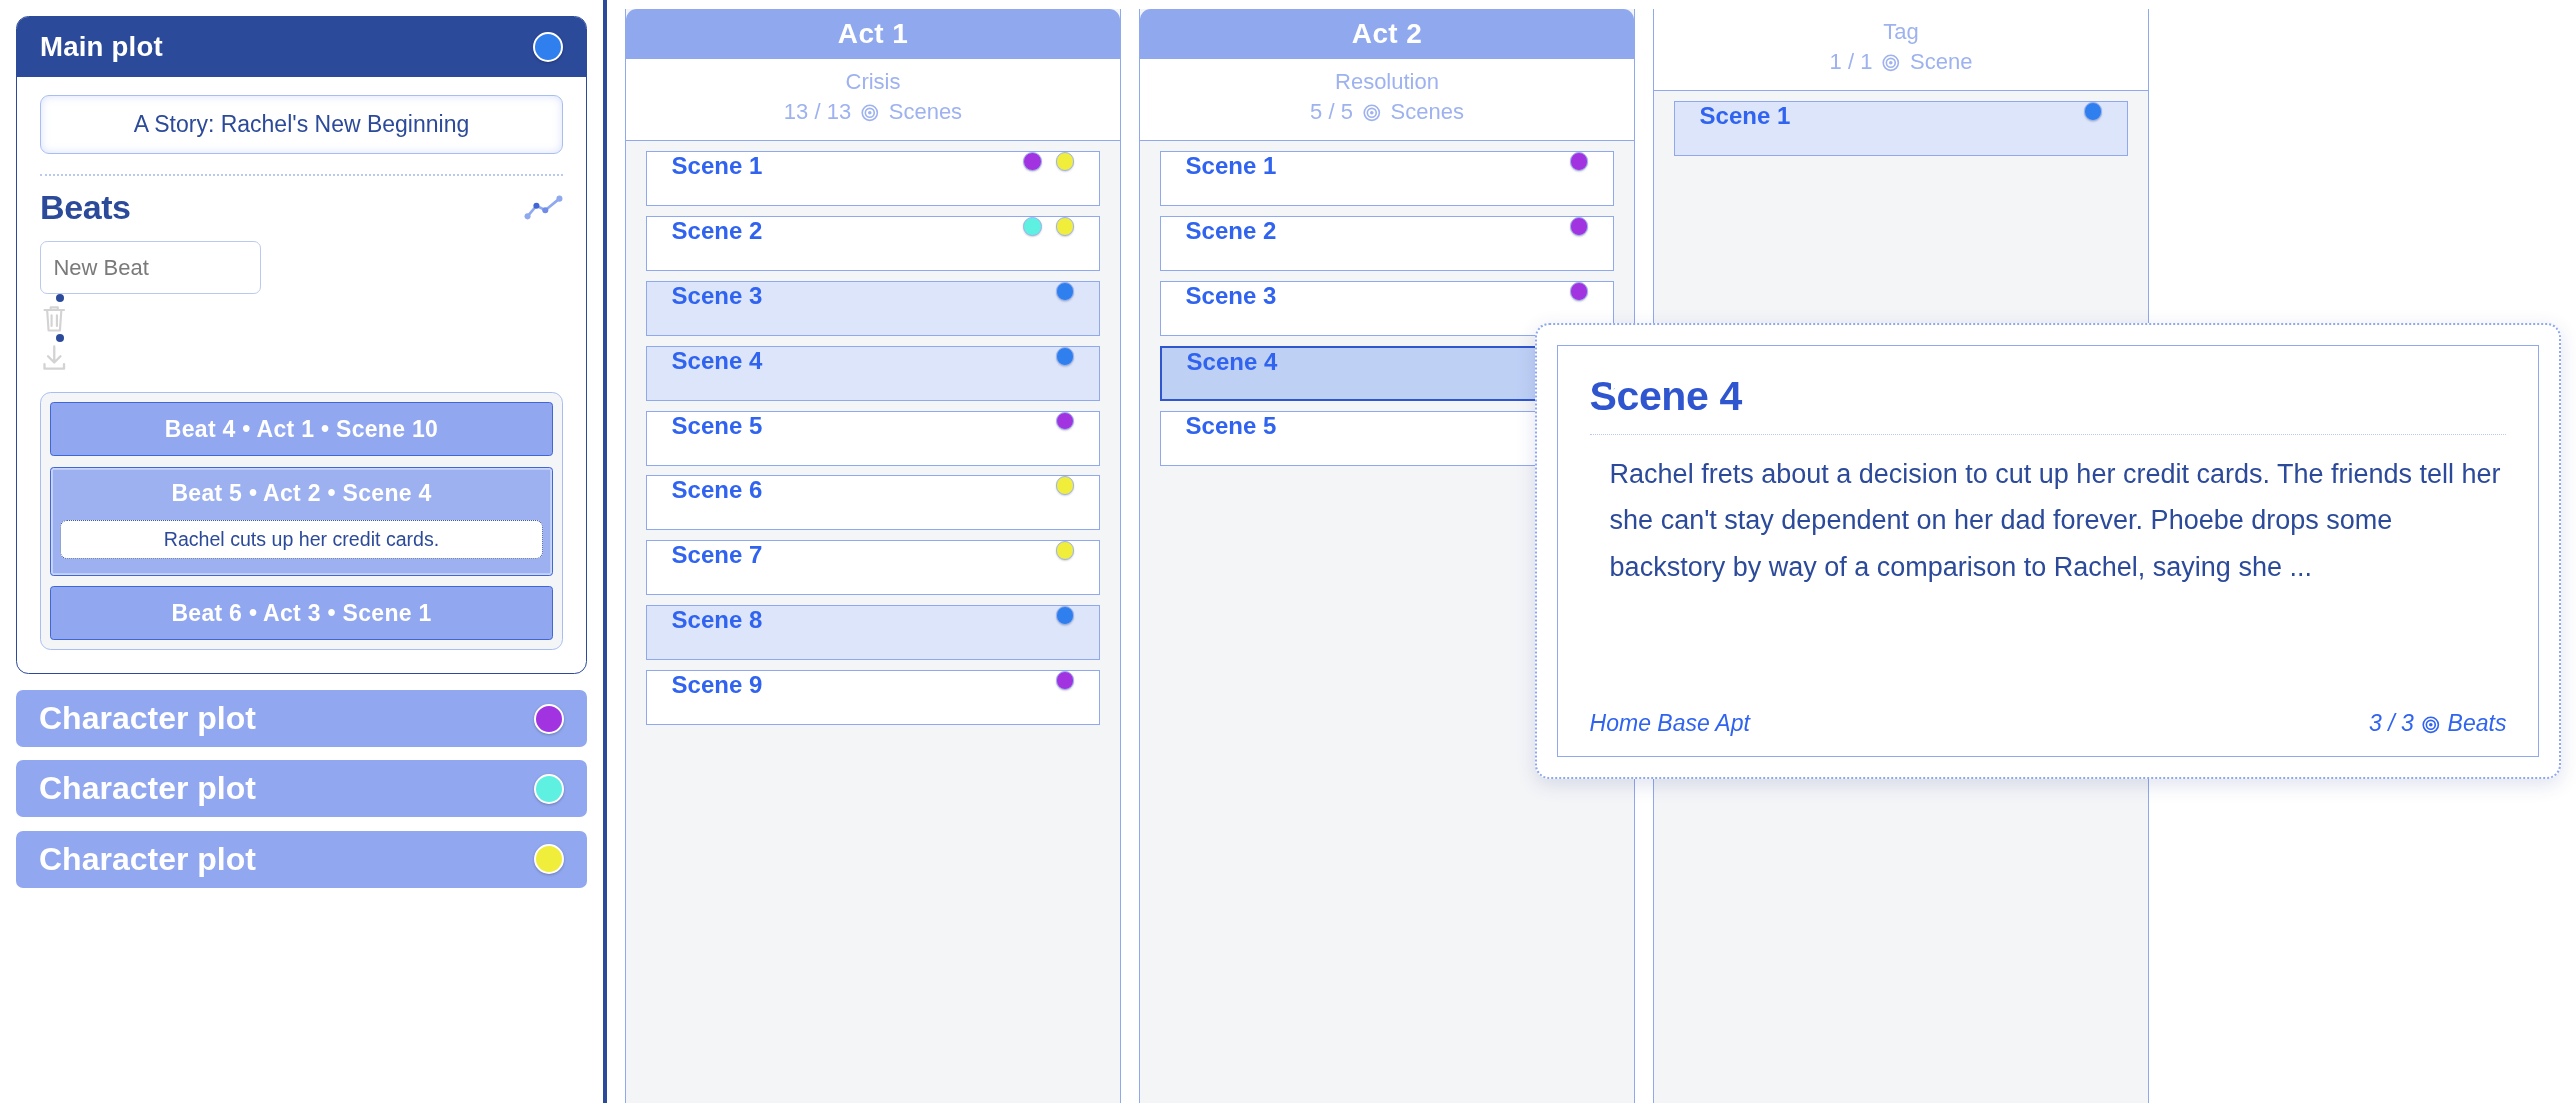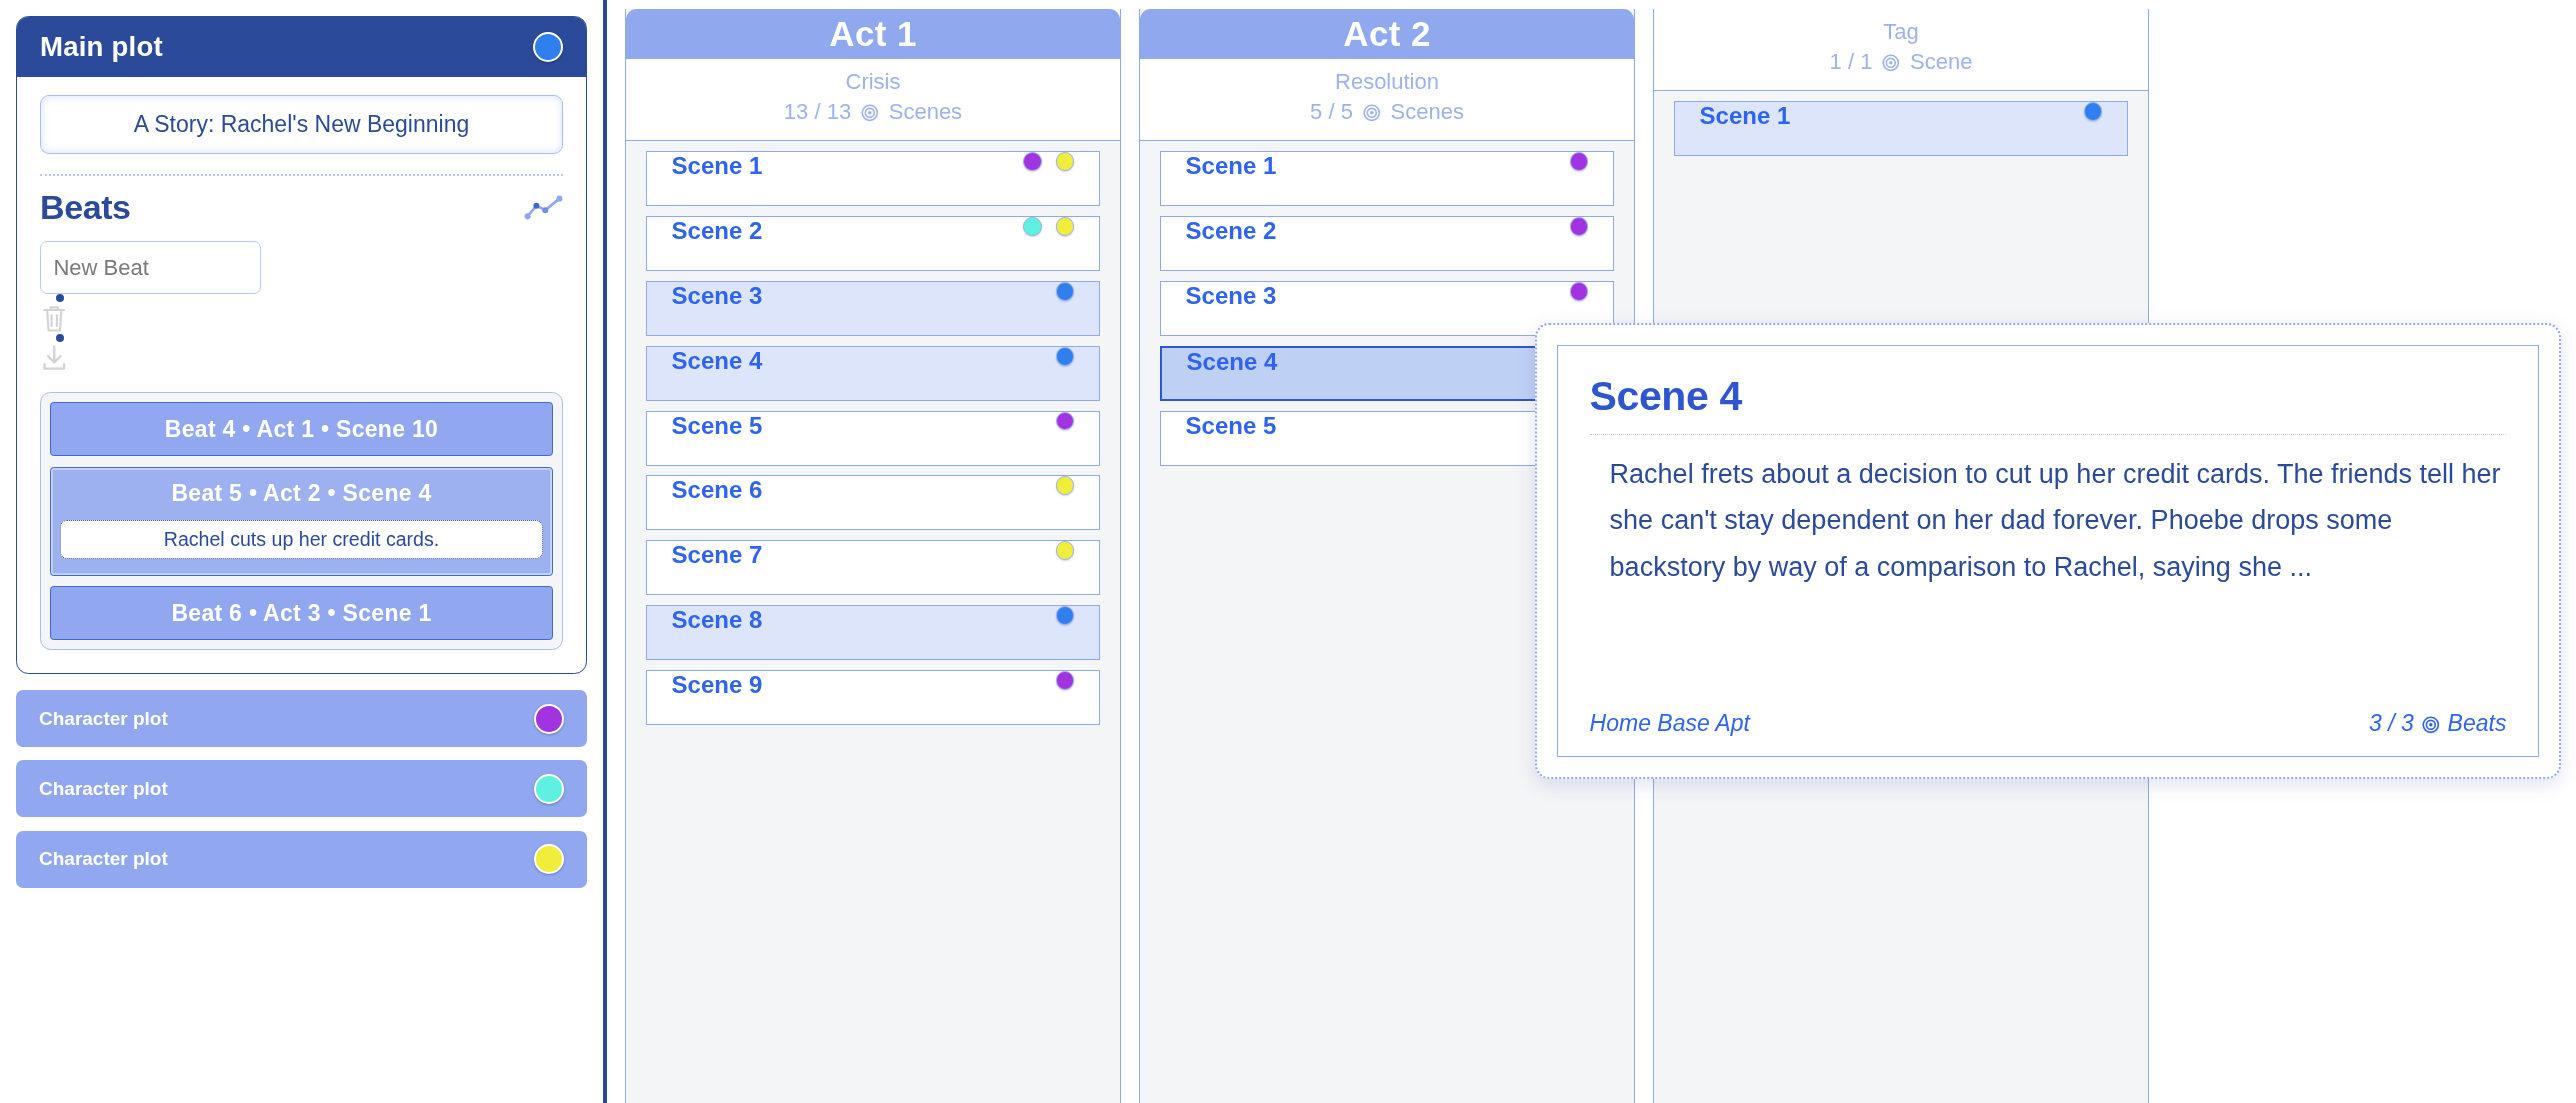--- a/index.html
+++ b/index.html
@@ -157,21 +157,21 @@
     height: 57px;
     background: #91a7ef;
     border-radius: 7.1px;
     display: flex;
     align-items: center;
     justify-content: space-between;
     padding: 0 23px;
   }
   .char-plot-label {
     color: #ffffff;
-    font-size: 19px;
+    font-size: 32px;
     font-weight: bold;
   }
 
   
   .board {
     flex: 1 1 auto;
     height: 1103px;
     display: flex;
     align-items: flex-start;
     gap: 18px;
@@ -192,21 +192,21 @@
     background: #8fa8ee;
     border-radius: 10.7px 10.7px 0 0;
     height: 50px;
     display: flex;
     align-items: center;
     justify-content: center;
     flex: 0 0 auto;
   }
   .act-header-title {
     color: #ffffff;
-    font-size: 35px;
+    font-size: 28px;
     font-weight: bold;
     letter-spacing: 0.4px;
   }
   .act-meta {
     background: #ffffff;
     border-bottom: 1.8px solid #8fa8ee;
     padding: 9px 0 12.4px 0;
     text-align: center;
     flex: 0 0 auto;
   }

